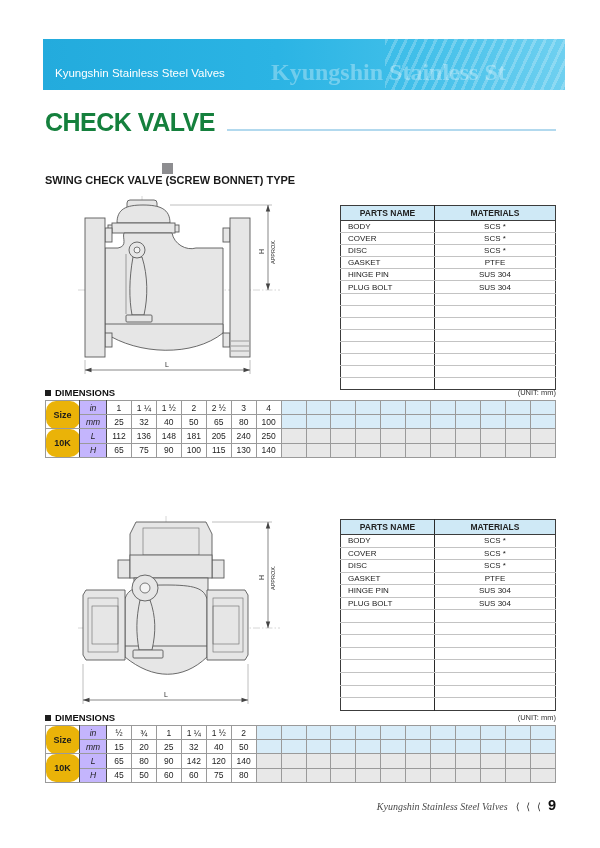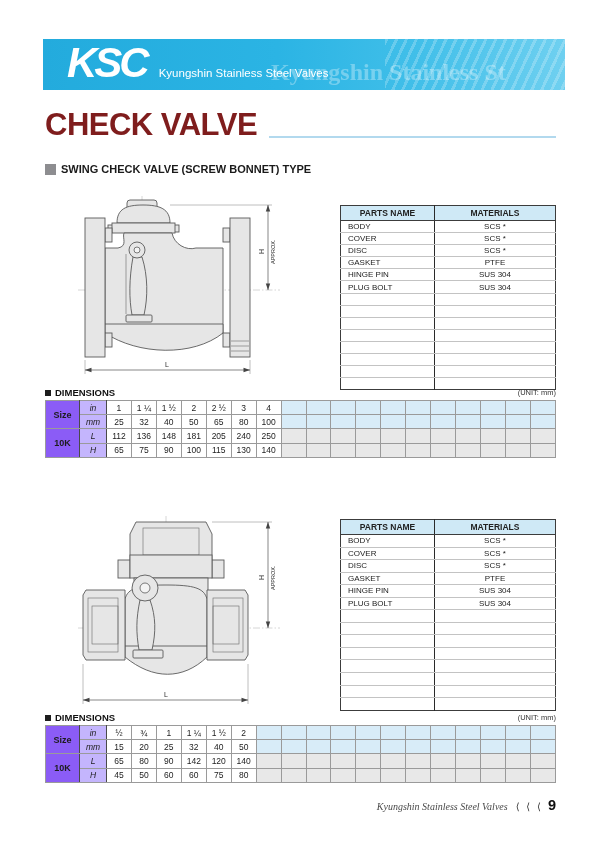--- a/index.html
+++ b/index.html
@@ -24,24 +24,24 @@
     font-family:"Liberation Serif", serif; font-weight:bold; font-size:24px;
     color:rgba(255,255,255,0.32);
   }
   .stripes {
     position:absolute; right:0; top:0; width:180px; height:100%;
     background: repeating-linear-gradient(115deg, rgba(255,255,255,0.28) 0 3px, rgba(255,255,255,0) 3px 9px);
     opacity:.8;
   }
   
   .title-row { position:absolute; left:45px; top:109px; width:511px; display:flex; align-items:flex-end; }
-  .page-title { font-weight:bold; font-size:31px; letter-spacing:-0.5px; color:#7f1d1d; line-height:1.05; }
+  .page-title { font-weight:bold; font-size:25px; letter-spacing:-0.5px; color:#15803d; line-height:1.05; }
   .title-rule { flex:1; border-bottom:2px solid #b2d9ee; margin:0 0 4px 12px; }
   
-  .sec-head { position:absolute; left:45px; display:flex; align-items:center; }
+  .sec-head { position:absolute; left:45px; display:flex; align-items:center;flex-direction:column; }
   .sq { width:11px; height:11px; background:#8d8d90; margin-right:5px; }
   .sec-title { font-weight:bold; font-size:11px; color:#1a1a1a; }
   
   .parts {
     position:absolute; left:340px; width:216px; border-collapse:collapse; table-layout:fixed;
     border:1.4px solid #3c3c3c; font-size:8px; color:#222;
   }
   .parts th {
     background:#cfe9f6; height:15px; font-size:8.5px; font-weight:bold; text-align:center;
     border-bottom:1.4px solid #3c3c3c;
@@ -57,21 +57,21 @@
   .dim-head { position:absolute; left:45px; width:511px; display:flex; align-items:center;justify-content:flex-end; }
   .sqs { width:6px; height:6px; background:#1d1d1d; margin-right:4px; }
   .dim-title { font-weight:bold; font-size:9.5px; color:#111; }
   .unit { margin-left:auto; font-size:7.5px; color:#333; }
   
   .dims {
     position:absolute; left:45px; width:511px; border-collapse:collapse; table-layout:fixed;
     border:1.8px solid #2b2b2b; font-size:8.5px; color:#1c1c1c;
   }
   .dims td { border:0.8px solid #9a9a9a; height:14.2px; text-align:center; padding:0; overflow:hidden; }
-  .dims td.glbl { background:#8b5cf6; font-weight:bold; font-size:9px; border-right:1.2px solid #4a4a4a; }
+  .dims td.glbl { background:#eab308; font-weight:bold; font-size:9px; border-right:1.2px solid #4a4a4a;border-radius:10px; }
   .dims td.ulbl { background:#c4b5fd; border-right:1.2px solid #4a4a4a;font-style:italic; }
   .dims td.val { background:#fff; }
   .dims td.eb  { background:#d8ecf8; }
   .dims td.eg  { background:#e8e8e8; }
   .dims tr.rl td { border-top:1.8px solid #2b2b2b; }
   
   .drawing { position:absolute; left:78px; }
   .drawing .solid { fill:#e6e6e6; stroke:#5a5a5a; stroke-width:0.9; }
   .drawing .detail { fill:none; stroke:#6a6a6a; stroke-width:0.6; }
   .drawing .cline { stroke:#b5b5b5; stroke-width:0.55; }
@@ -86,21 +86,20 @@
   .pageno { font-weight:bold; font-size:14.5px; color:#0d0d0d; }
 </style>
 </head>
 <body>
 
 <div class="page">
 
   <header class="banner">
     <span class="watermark">Kyungshin Stainless St</span>
     <div class="stripes"></div>
-    <span class="logo">KSC</span>
     <span class="tagline">Kyungshin Stainless Steel Valves</span>
   </header>
 
   <div class="title-row">
     <h1 class="page-title">CHECK VALVE</h1>
     <div class="title-rule"></div>
   </div>
 
   <div class="sec-head" style="top:163px">
     <span class="sq"></span>

